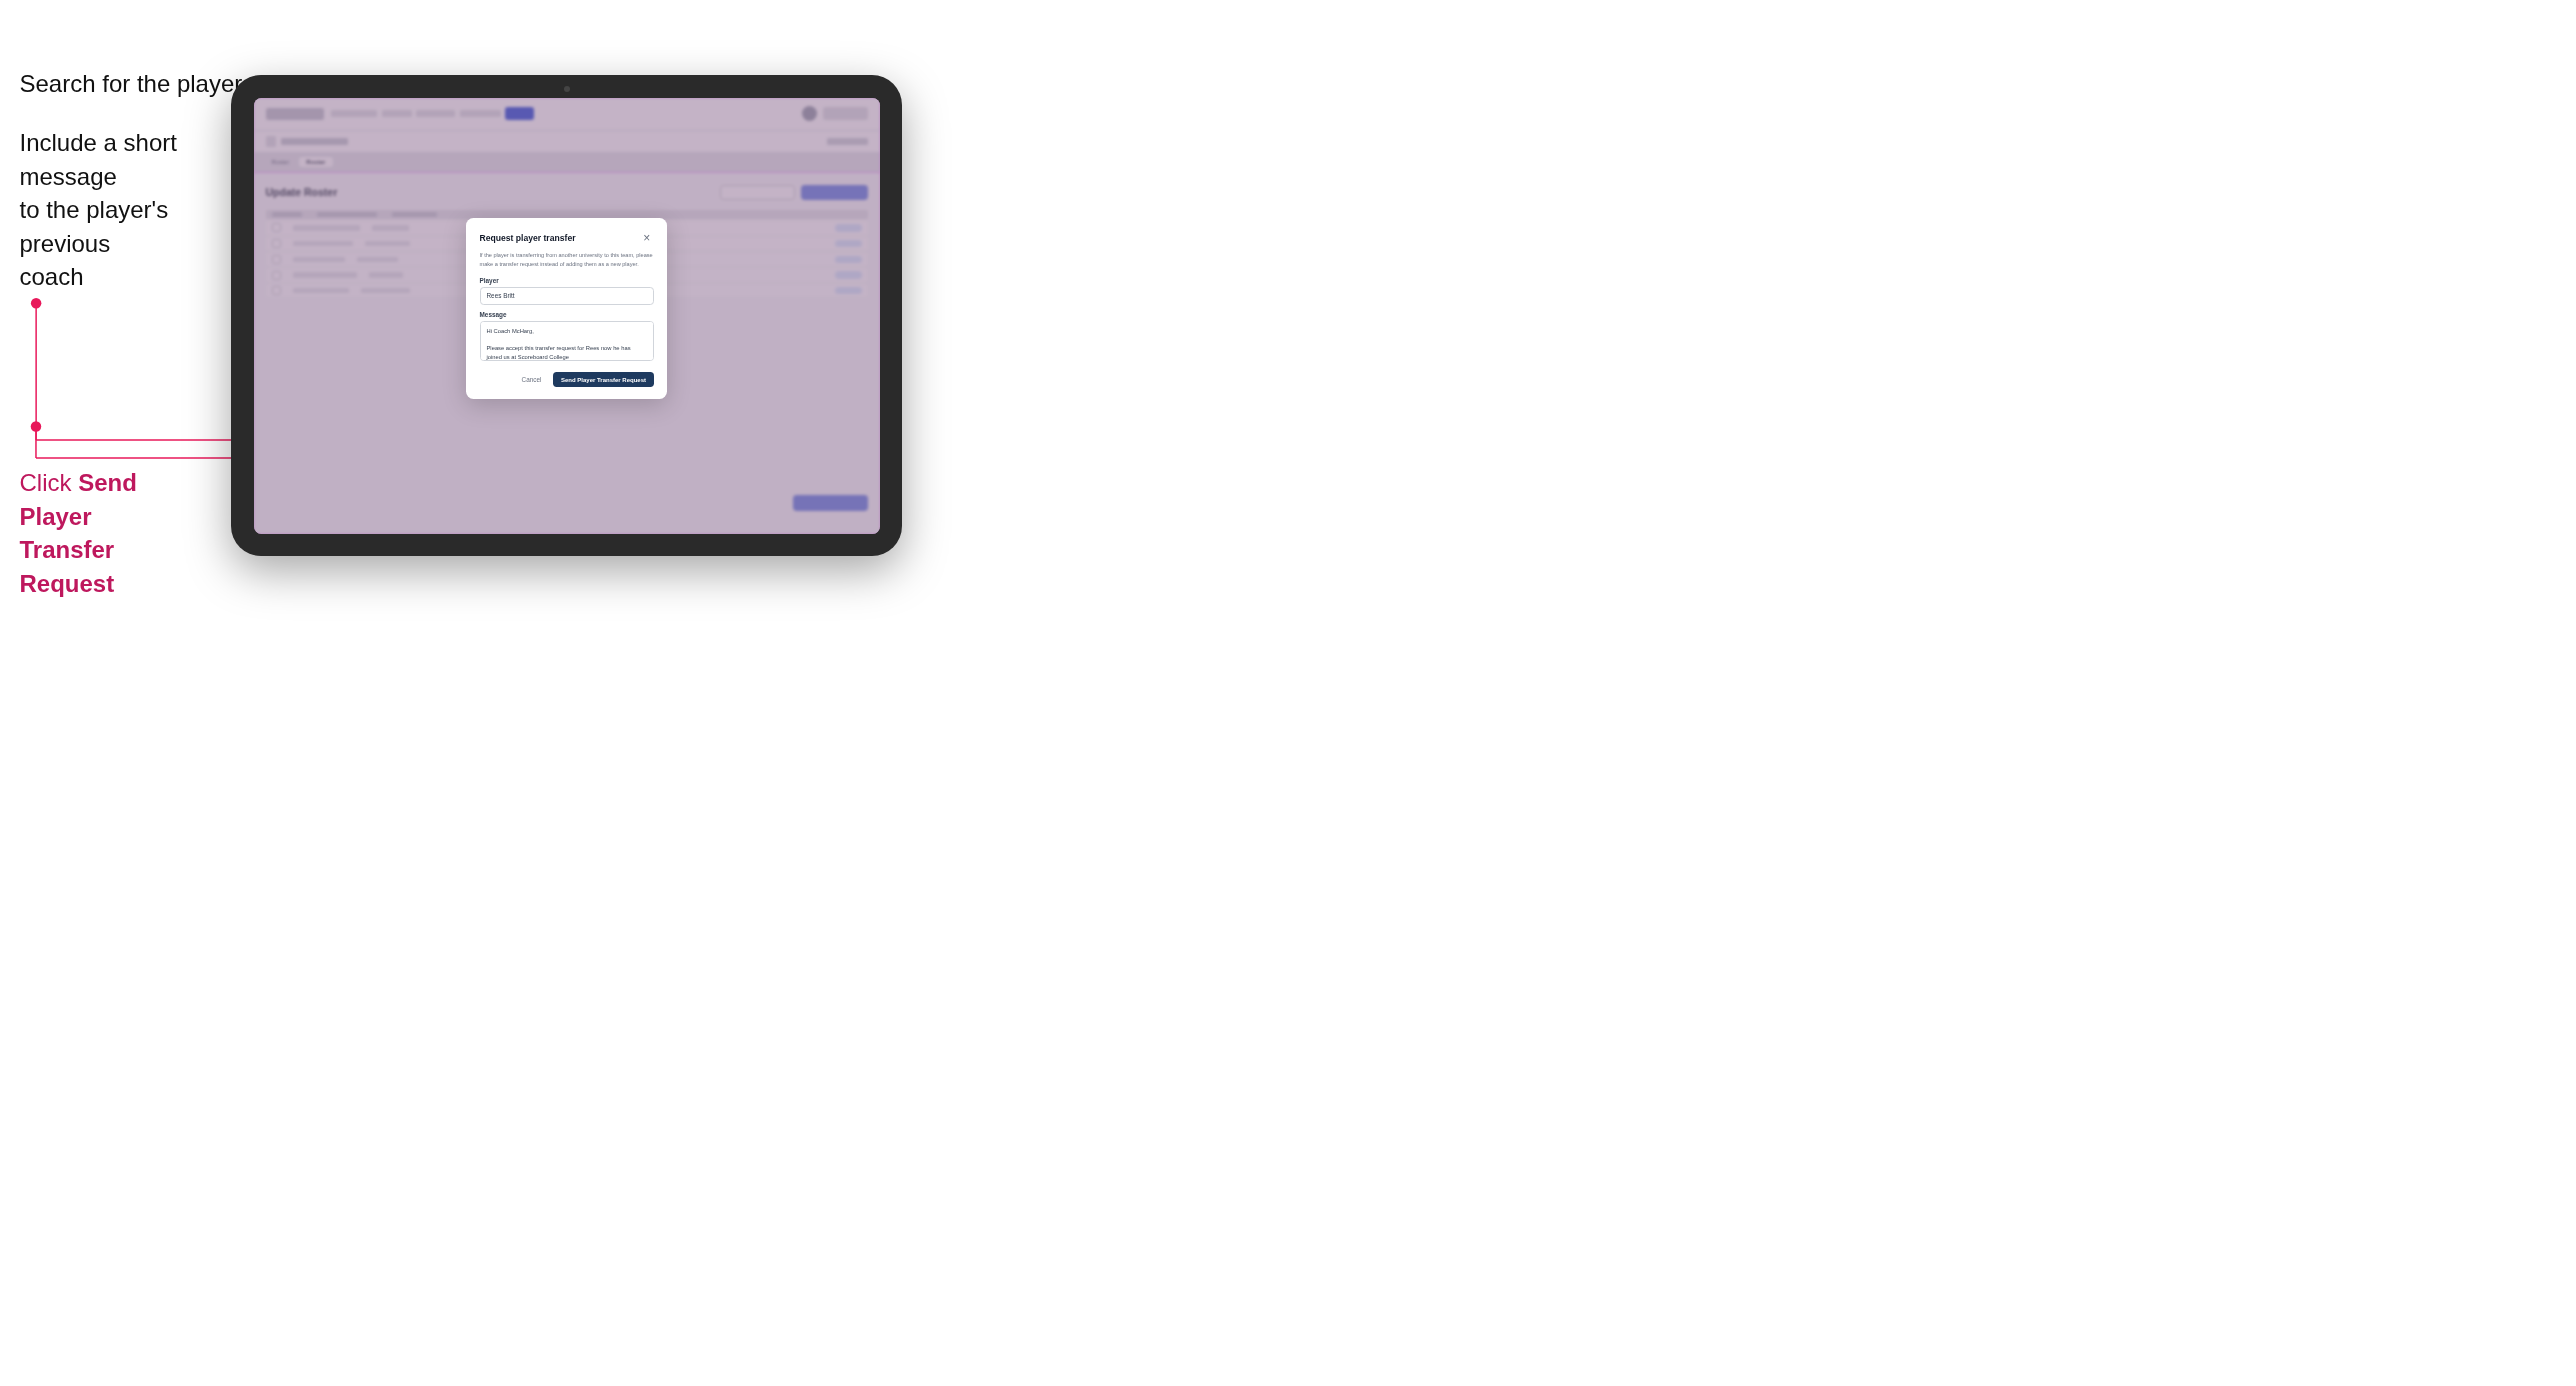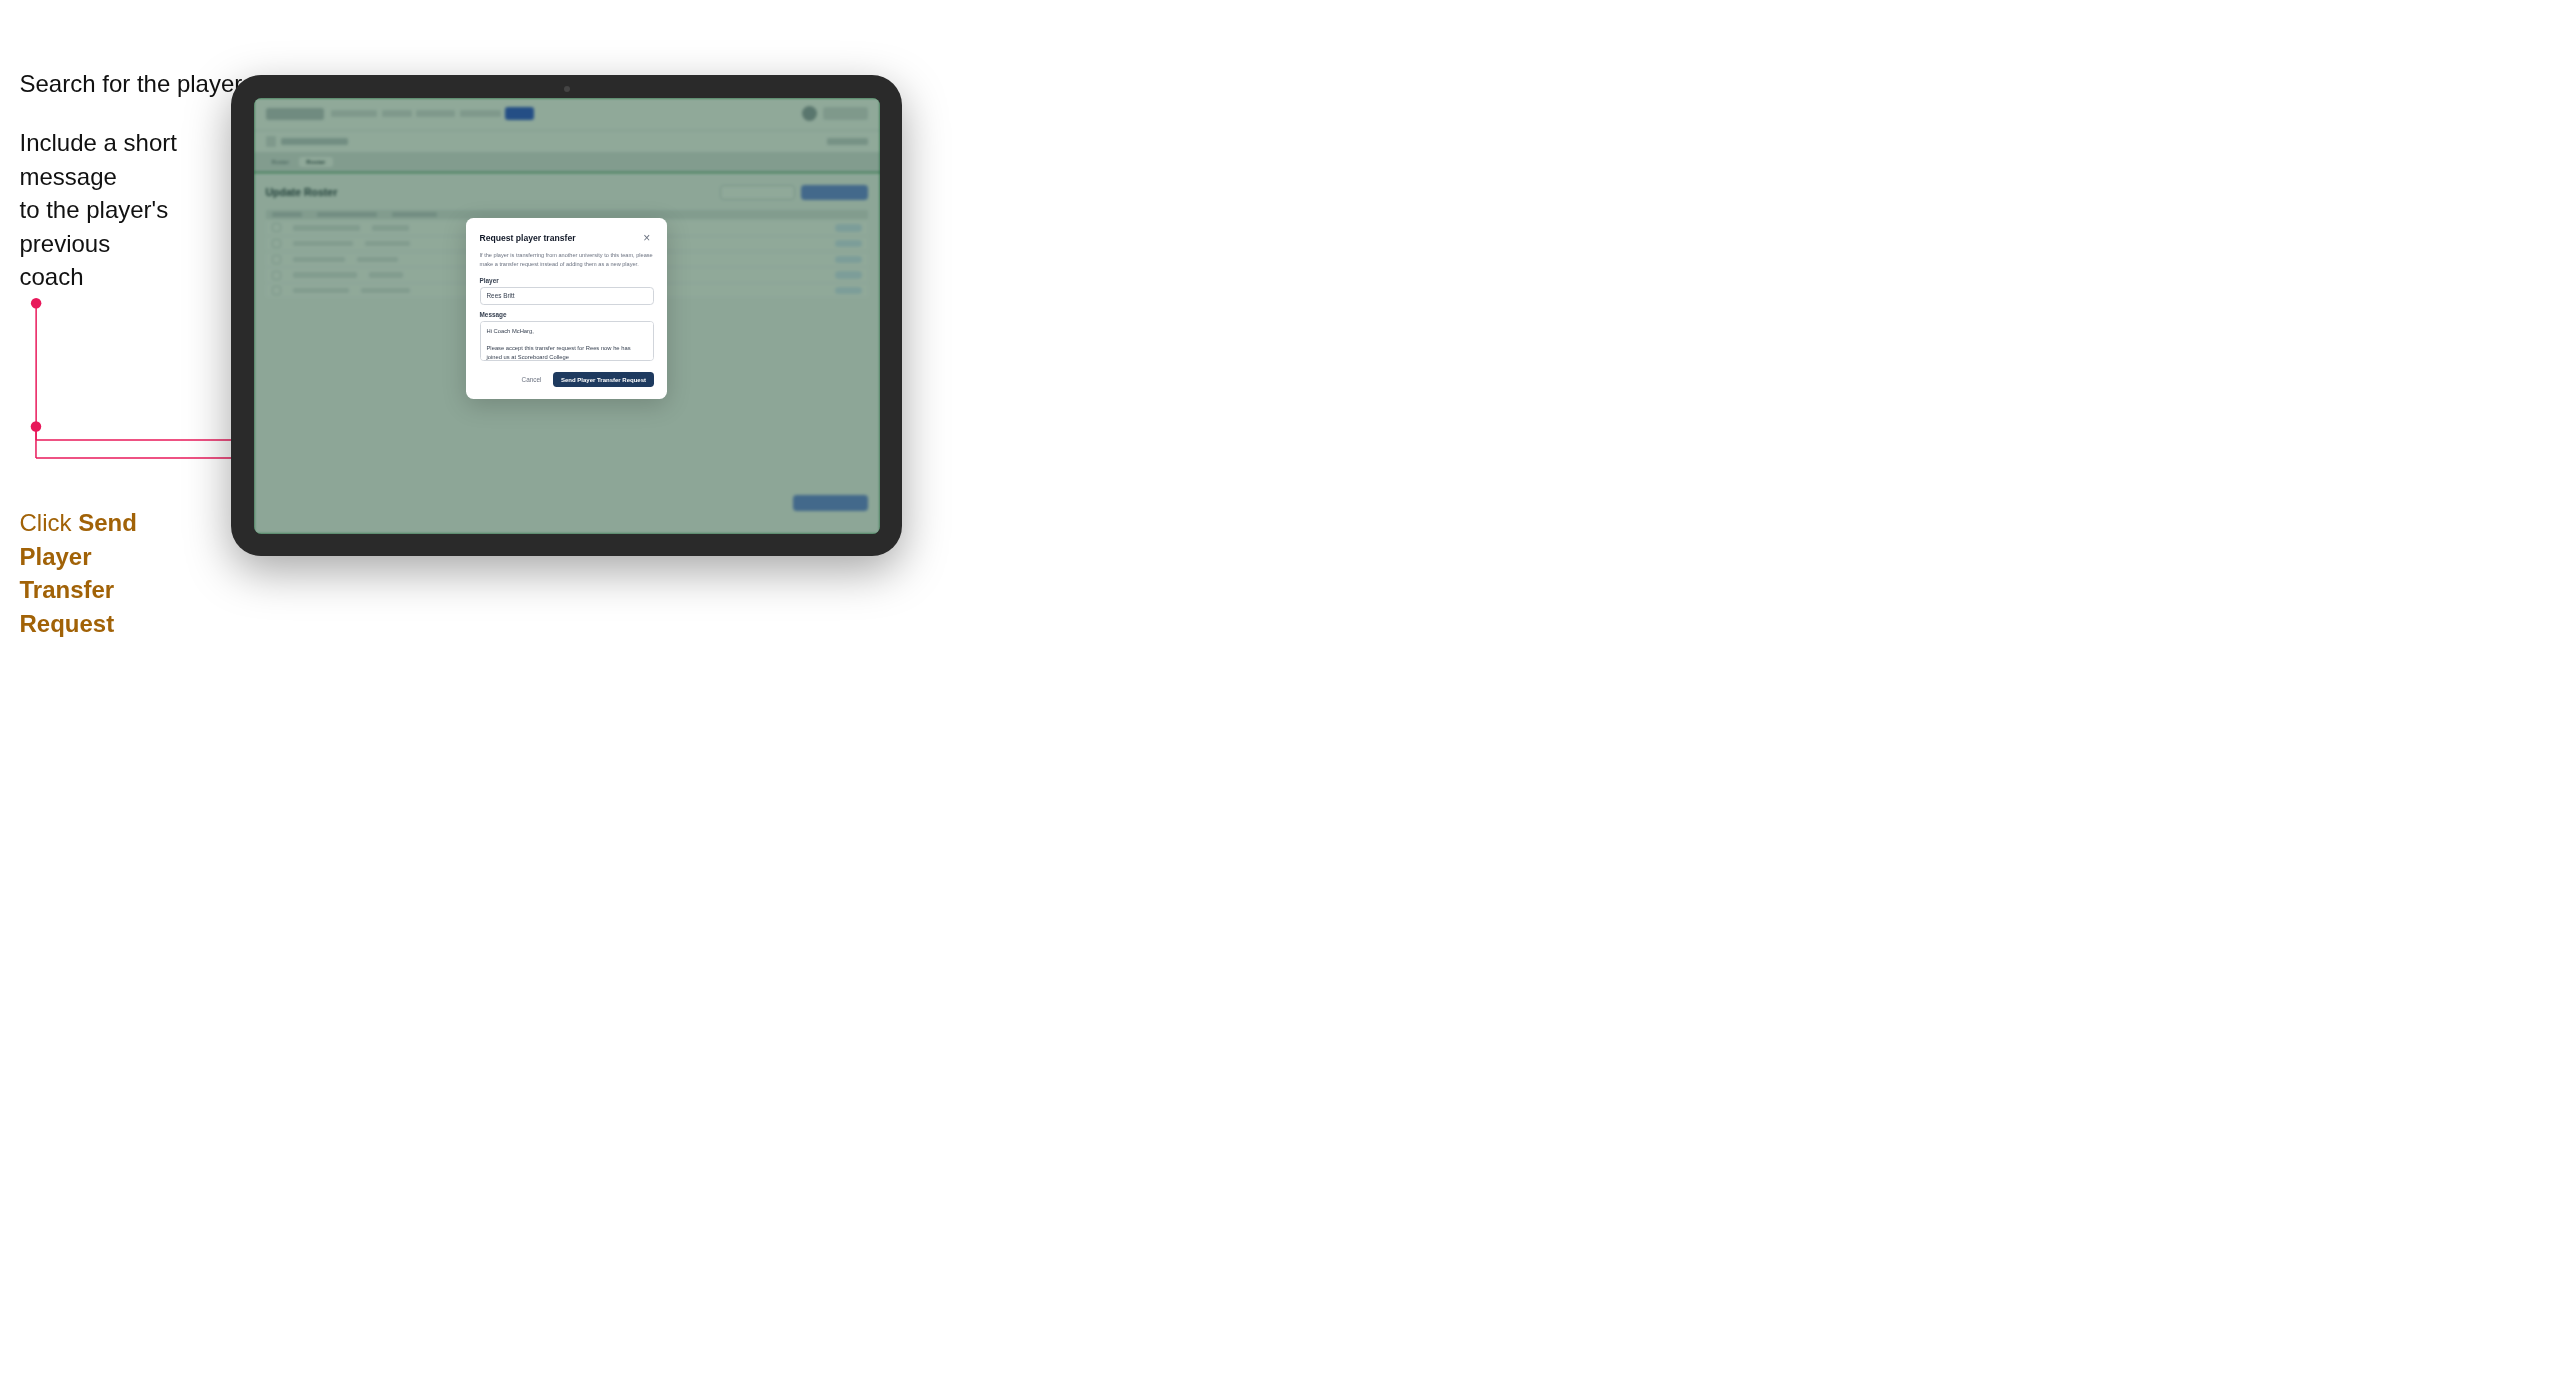--- a/index.html
+++ b/index.html
@@ -16,21 +16,21 @@
 <body>
 
 <div style="position:absolute;top:67px;left:19.5px;font-size:24px;color:#111;line-height:1.4;">
   <span>Search for the player.</span>
 </div>
 
 <div style="position:absolute;top:126px;left:19.5px;font-size:24px;color:#111;line-height:1.4;width:206px;">
   Include a short message<br>to the player's previous<br>coach
 </div>
 
-<div style="position:absolute;top:466px;left:19.5px;font-size:24px;color:#a16207;line-height:1.4;width:161px;margin-top:40px;">
+<div style="position:absolute;top:466px;left:19.5px;font-size:24px;color:#be185d;line-height:1.4;width:161px;">
   <span>Click </span><strong>Send Player Transfer Request</strong>
 </div>
 
 <svg style="position:absolute;top:150px;left:0;width:464px;height:157px;" overflow="visible" viewBox="0 0 620 210" width="464" height="157">
 
   <line x1="48" y1="205" x2="48" y2="388" stroke="#e8185a" stroke-width="2"></line>
 
   <line x1="48" y1="388" x2="605" y2="388" stroke="#e8185a" stroke-width="2"></line>
 
   <circle cx="48" cy="205" r="7" fill="#e8185a"></circle>
@@ -45,21 +45,21 @@
   <line x1="837" y1="56" x2="837" y2="8" stroke="#e8185a" stroke-width="2"></line>
 
   <polygon points="830,12 837,0 844,12" fill="#e8185a"></polygon>
   <circle cx="48" cy="14" r="7" fill="#e8185a"></circle>
 </svg>
 
 <div style="position:absolute;top:75px;left:231px;width:671px;height:481px;background:#2a2a2a;border-radius:30px;box-shadow:0 15px 45px rgba(0,0,0,0.35);">
 
   <div style="position:absolute;top:10.5px;left:50%;transform:translateX(-50%);width:6px;height:6px;background:#444;border-radius:50%;"></div>
 
-  <div style="position:absolute;top:22.5px;left:22.5px;right:22.5px;bottom:22.5px;background:#15803d;border-radius:7.5px;overflow:hidden;">
+  <div style="position:absolute;top:22.5px;left:22.5px;right:22.5px;bottom:22.5px;background:#f0abfc;border-radius:7.5px;overflow:hidden;">
 
     <div style="position:absolute;top:0;left:0;right:0;bottom:0;filter:blur(1.5px);opacity:0.7;">
 
       <div style="position:absolute;top:0;left:0;right:0;height:33px;background:#fff;display:flex;align-items:center;padding:0 12px;gap:7.5px;border-bottom:0.7px solid #e5e7eb;">
         <div style="width:58px;height:12px;background:#c5c8d0;border-radius:2.2px;"></div>
         <div style="display:flex;gap:4.5px;flex:1;align-items:center;">
           <div style="width:46px;height:7.5px;background:#e0e2e6;border-radius:1.5px;"></div>
           <div style="width:30px;height:7.5px;background:#e0e2e6;border-radius:1.5px;"></div>
           <div style="width:39px;height:7.5px;background:#e0e2e6;border-radius:1.5px;"></div>
           <div style="width:41px;height:7.5px;background:#e0e2e6;border-radius:1.5px;"></div>

